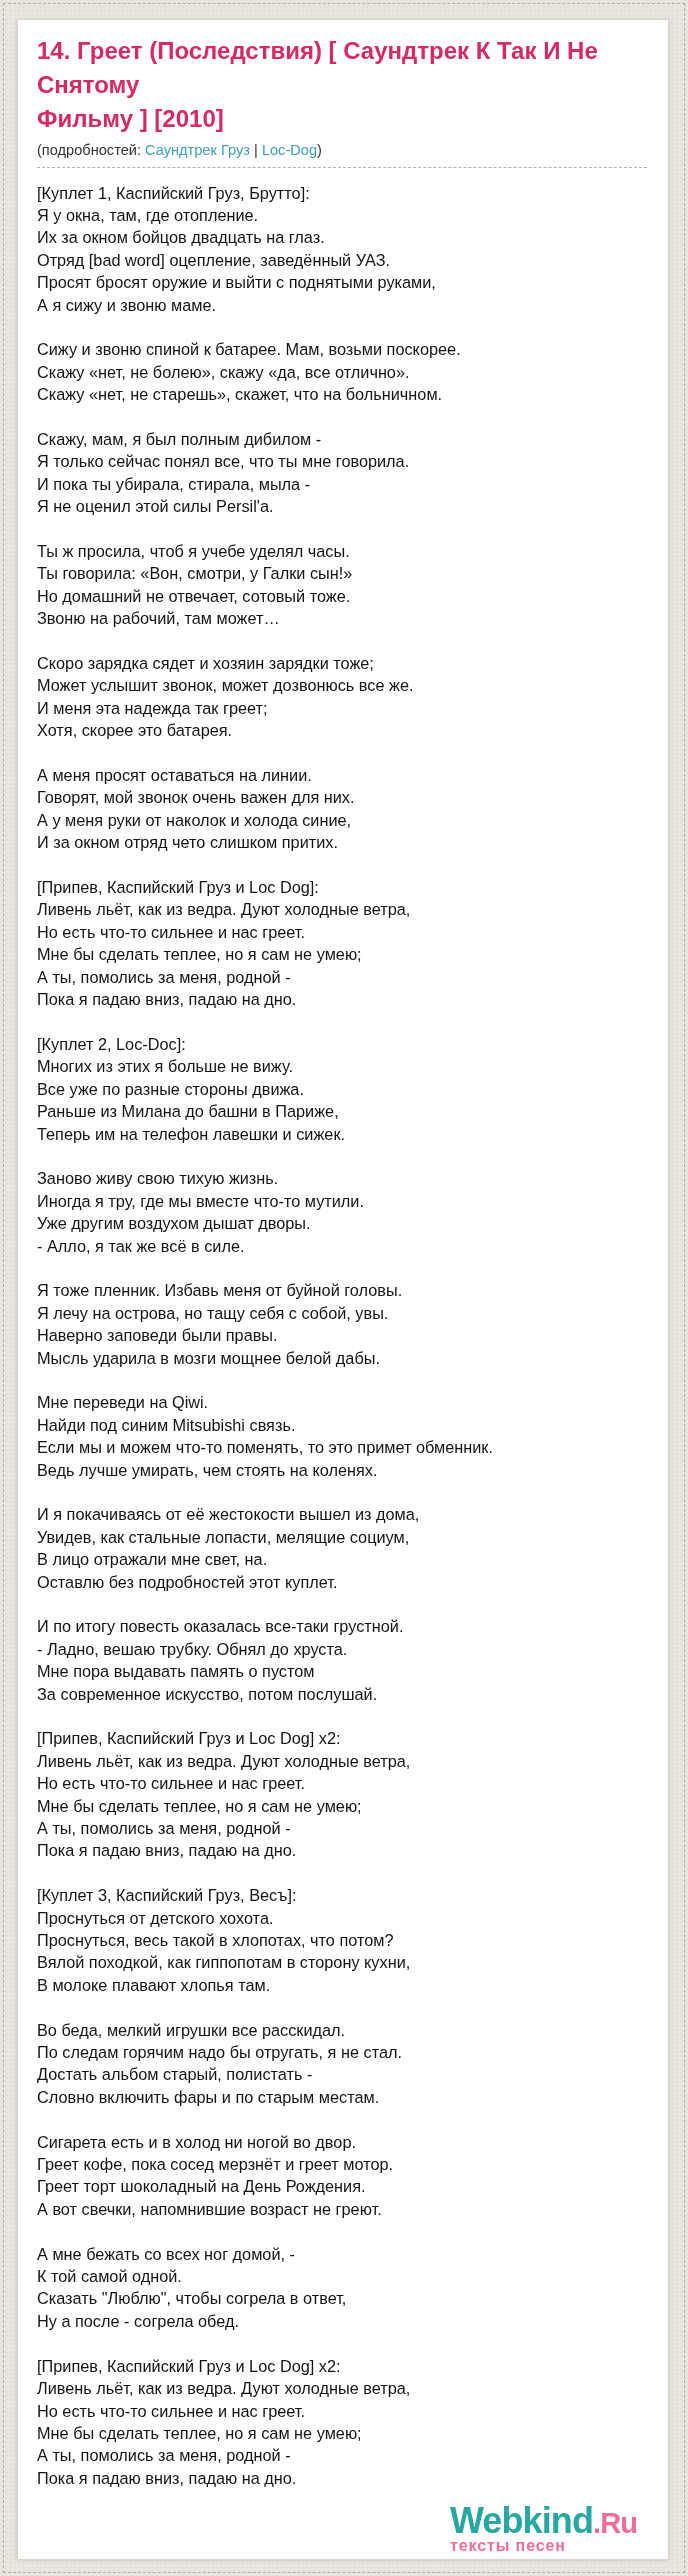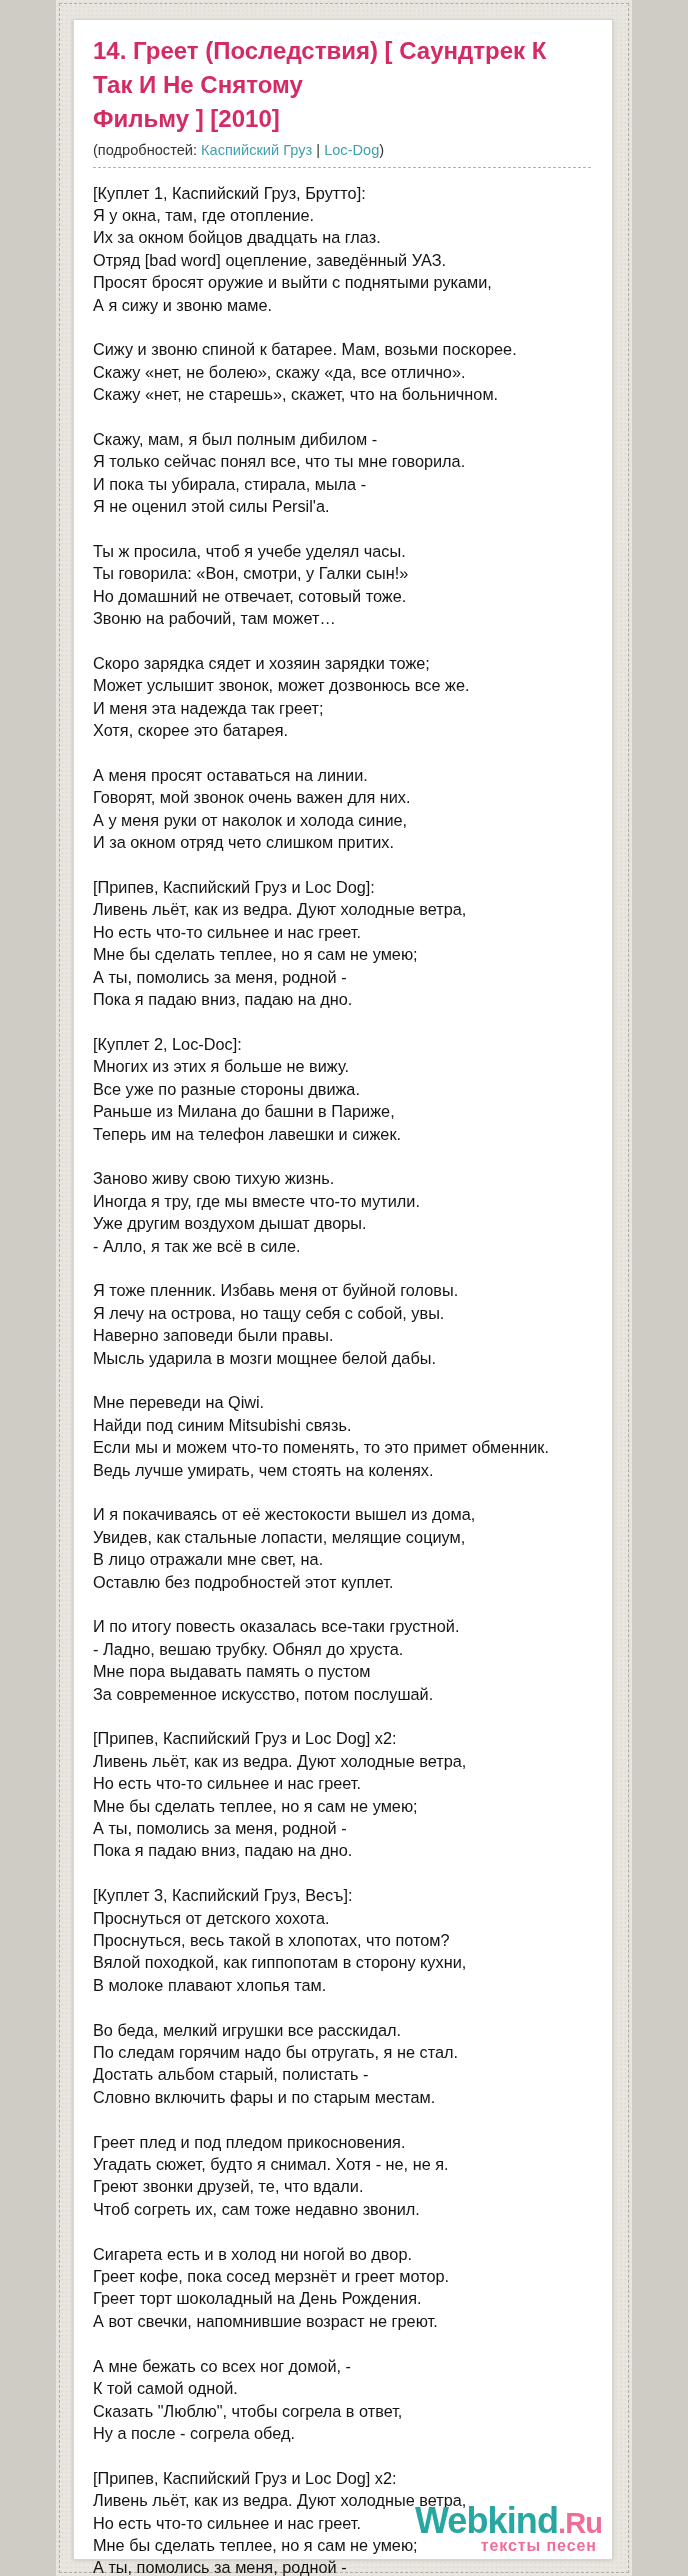--- a/index.html
+++ b/index.html
@@ -10,21 +10,21 @@
     --link-teal:#3f9fae;
     --divider:#aab4bf;
     --logo-teal:#28a7a1;
     --logo-pink:#f06e95;
   }
   *{margin:0;padding:0;box-sizing:border-box;}
   html,body{background:#cfccc6;}
   body{font-family:"Liberation Sans","DejaVu Sans",sans-serif;}
   .page{
     position:relative;
-    width:576px;height:2576px;
+    width:688px;height:2576px;
     margin:0 auto;
     background-color:var(--page-bg,#e9e6e0);
     background-image:radial-gradient(rgba(0,0,0,0.04) 0.9px, transparent 1px);
     background-size:4.3px 4.3px;
     overflow:hidden;
     padding-left:40px;
   }
   .page::before{
     content:"";
     position:absolute;inset:2.6px;
@@ -62,22 +62,21 @@
   }
   .lyrics{
     color:var(--text,#141414);
     font-size:16.3px;
     line-height:22.4px;
   }
   .lyrics p.stanza{margin:0 0 22.4px 0;}
   .lyrics p.stanza:last-child{margin-bottom:0;}
   .logo{
     position:absolute;
-    right:10px;bottom:5.2px;
-    text-align:right;
+    right:31px;bottom:5.2px;
     line-height:1;
     cursor:pointer;
     user-select:none;
   }
   .logo-main{
     font-size:36px;
     font-weight:bold;
     letter-spacing:-0.9px;
     line-height:36px;
   }
@@ -97,41 +96,40 @@
 
 <div class="page">
   <div class="card">
 
     <h1 class="title">
       <span>14. Греет (Последствия) [ Саундтрек К Так И Не Снятому</span>
       <span>Фильму ] [2010]</span>
     </h1>
 
     <div class="artist-line">
-      <span>(подробностей: </span><a>Каспийский Груз</a><span> | </span><a>Loc-Dog</a><span>)</span>
+      <span>(подробностей: </span><a>Саундтрек Груз</a><span> | </span><a>Loc-Dog</a><span>)</span>
     </div>
 
     <div class="lyrics">
         <p class="stanza">[Куплет 1, Каспийский Груз, Брутто]:<br>Я у окна, там, где отопление.<br>Их за окном бойцов двадцать на глаз.<br>Отряд [bad word]  оцепление, заведённый УАЗ.<br>Просят бросят оружие и выйти с поднятыми руками,<br>А я сижу и звоню маме.</p>
         <p class="stanza">Сижу и звоню спиной к батарее. Мам, возьми поскорее.<br>Скажу «нет, не болею», скажу «да, все отлично».<br>Скажу «нет, не старешь», скажет, что на больничном.</p>
         <p class="stanza">Скажу, мам, я был полным дибилом -<br>Я только сейчас понял все, что ты мне говорила.<br>И пока ты убирала, стирала, мыла -<br>Я не оценил этой силы Persil'a.</p>
         <p class="stanza">Ты ж просила, чтоб я учебе уделял часы.<br>Ты говорила: «Вон, смотри, у Галки сын!»<br>Но домашний не отвечает, сотовый тоже.<br>Звоню на рабочий, там может…</p>
         <p class="stanza">Скоро зарядка сядет и хозяин зарядки тоже;<br>Может услышит звонок, может дозвонюсь все же.<br>И меня эта надежда так греет;<br>Хотя, скорее это батарея.</p>
         <p class="stanza">А меня просят оставаться на линии.<br>Говорят, мой звонок очень важен для них.<br>А у меня руки от наколок и холода синие,<br>И за окном отряд чето слишком притих.</p>
         <p class="stanza">[Припев, Каспийский Груз и Loc Dog]:<br>Ливень льёт, как из ведра. Дуют холодные ветра,<br>Но есть что-то сильнее и нас греет.<br>Мне бы сделать теплее, но я сам не умею;<br>А ты, помолись за меня, родной -<br>Пока я падаю вниз, падаю на дно.</p>
         <p class="stanza">[Куплет 2, Loc-Doc]:<br>Многих из этих я больше не вижу.<br>Все уже по разные стороны движа.<br>Раньше из Милана до башни в Париже,<br>Теперь им на телефон лавешки и сижек.</p>
         <p class="stanza">Заново живу свою тихую жизнь.<br>Иногда я тру, где мы вместе что-то мутили.<br>Уже другим воздухом дышат дворы.<br>- Алло, я так же всё в силе.</p>
         <p class="stanza">Я тоже пленник. Избавь меня от буйной головы.<br>Я лечу на острова, но тащу себя с собой, увы.<br>Наверно заповеди были правы.<br>Мысль ударила в мозги мощнее белой дабы.</p>
         <p class="stanza">Мне переведи на Qiwi.<br>Найди под синим Mitsubishi связь.<br>Если мы и можем что-то поменять, то это примет обменник.<br>Ведь лучше умирать, чем стоять на коленях.</p>
         <p class="stanza">И я покачиваясь от её жестокости вышел из дома,<br>Увидев, как стальные лопасти, мелящие социум,<br>В лицо отражали мне свет, на.<br>Оставлю без подробностей этот куплет.</p>
         <p class="stanza">И по итогу повесть оказалась все-таки грустной.<br>- Ладно, вешаю трубку. Обнял до хруста.<br>Мне пора выдавать память о пустом<br>За современное искусство, потом послушай.</p>
         <p class="stanza">[Припев, Каспийский Груз и Loc Dog] x2:<br>Ливень льёт, как из ведра. Дуют холодные ветра,<br>Но есть что-то сильнее и нас греет.<br>Мне бы сделать теплее, но я сам не умею;<br>А ты, помолись за меня, родной -<br>Пока я падаю вниз, падаю на дно.</p>
         <p class="stanza">[Куплет 3, Каспийский Груз, Весъ]:<br>Проснуться от детского хохота.<br>Проснуться, весь такой в хлопотах, что потом?<br>Вялой походкой, как гиппопотам в сторону кухни,<br>В молоке плавают хлопья там.</p>
         <p class="stanza">Во беда, мелкий игрушки все расскидал.<br>По следам горячим надо бы отругать, я не стал.<br>Достать альбом старый, полистать -<br>Словно включить фары и по старым местам.</p>
-        <p class="stanza">Греет плед и под пледом прикосновения.<br>Угадать сюжет, будто я снимал. Хотя - не, не я.<br>Греют звонки друзей, те, что вдали.<br>Чтоб согреть их, сам тоже недавно звонил.</p>
         <p class="stanza">Сигарета есть и в холод ни ногой во двор.<br>Греет кофе, пока сосед мерзнёт и греет мотор.<br>Греет торт шоколадный на День Рождения.<br>А вот свечки, напомнившие возраст не греют.</p>
         <p class="stanza">А мне бежать со всех ног домой, -<br>К той самой одной.<br>Сказать "Люблю", чтобы согрела в ответ,<br>Ну а после - согрела обед.</p>
         <p class="stanza">[Припев, Каспийский Груз и Loc Dog] x2:<br>Ливень льёт, как из ведра. Дуют холодные ветра,<br>Но есть что-то сильнее и нас греет.<br>Мне бы сделать теплее, но я сам не умею;<br>А ты, помолись за меня, родной -<br>Пока я падаю вниз, падаю на дно.</p>
       </div>
 
     <div class="logo">
       <div class="logo-main">
         <span class="logo-web">Webkind</span><span class="logo-ru">.Ru</span>
       </div>
       <div class="logo-tag">тексты песен</div>

